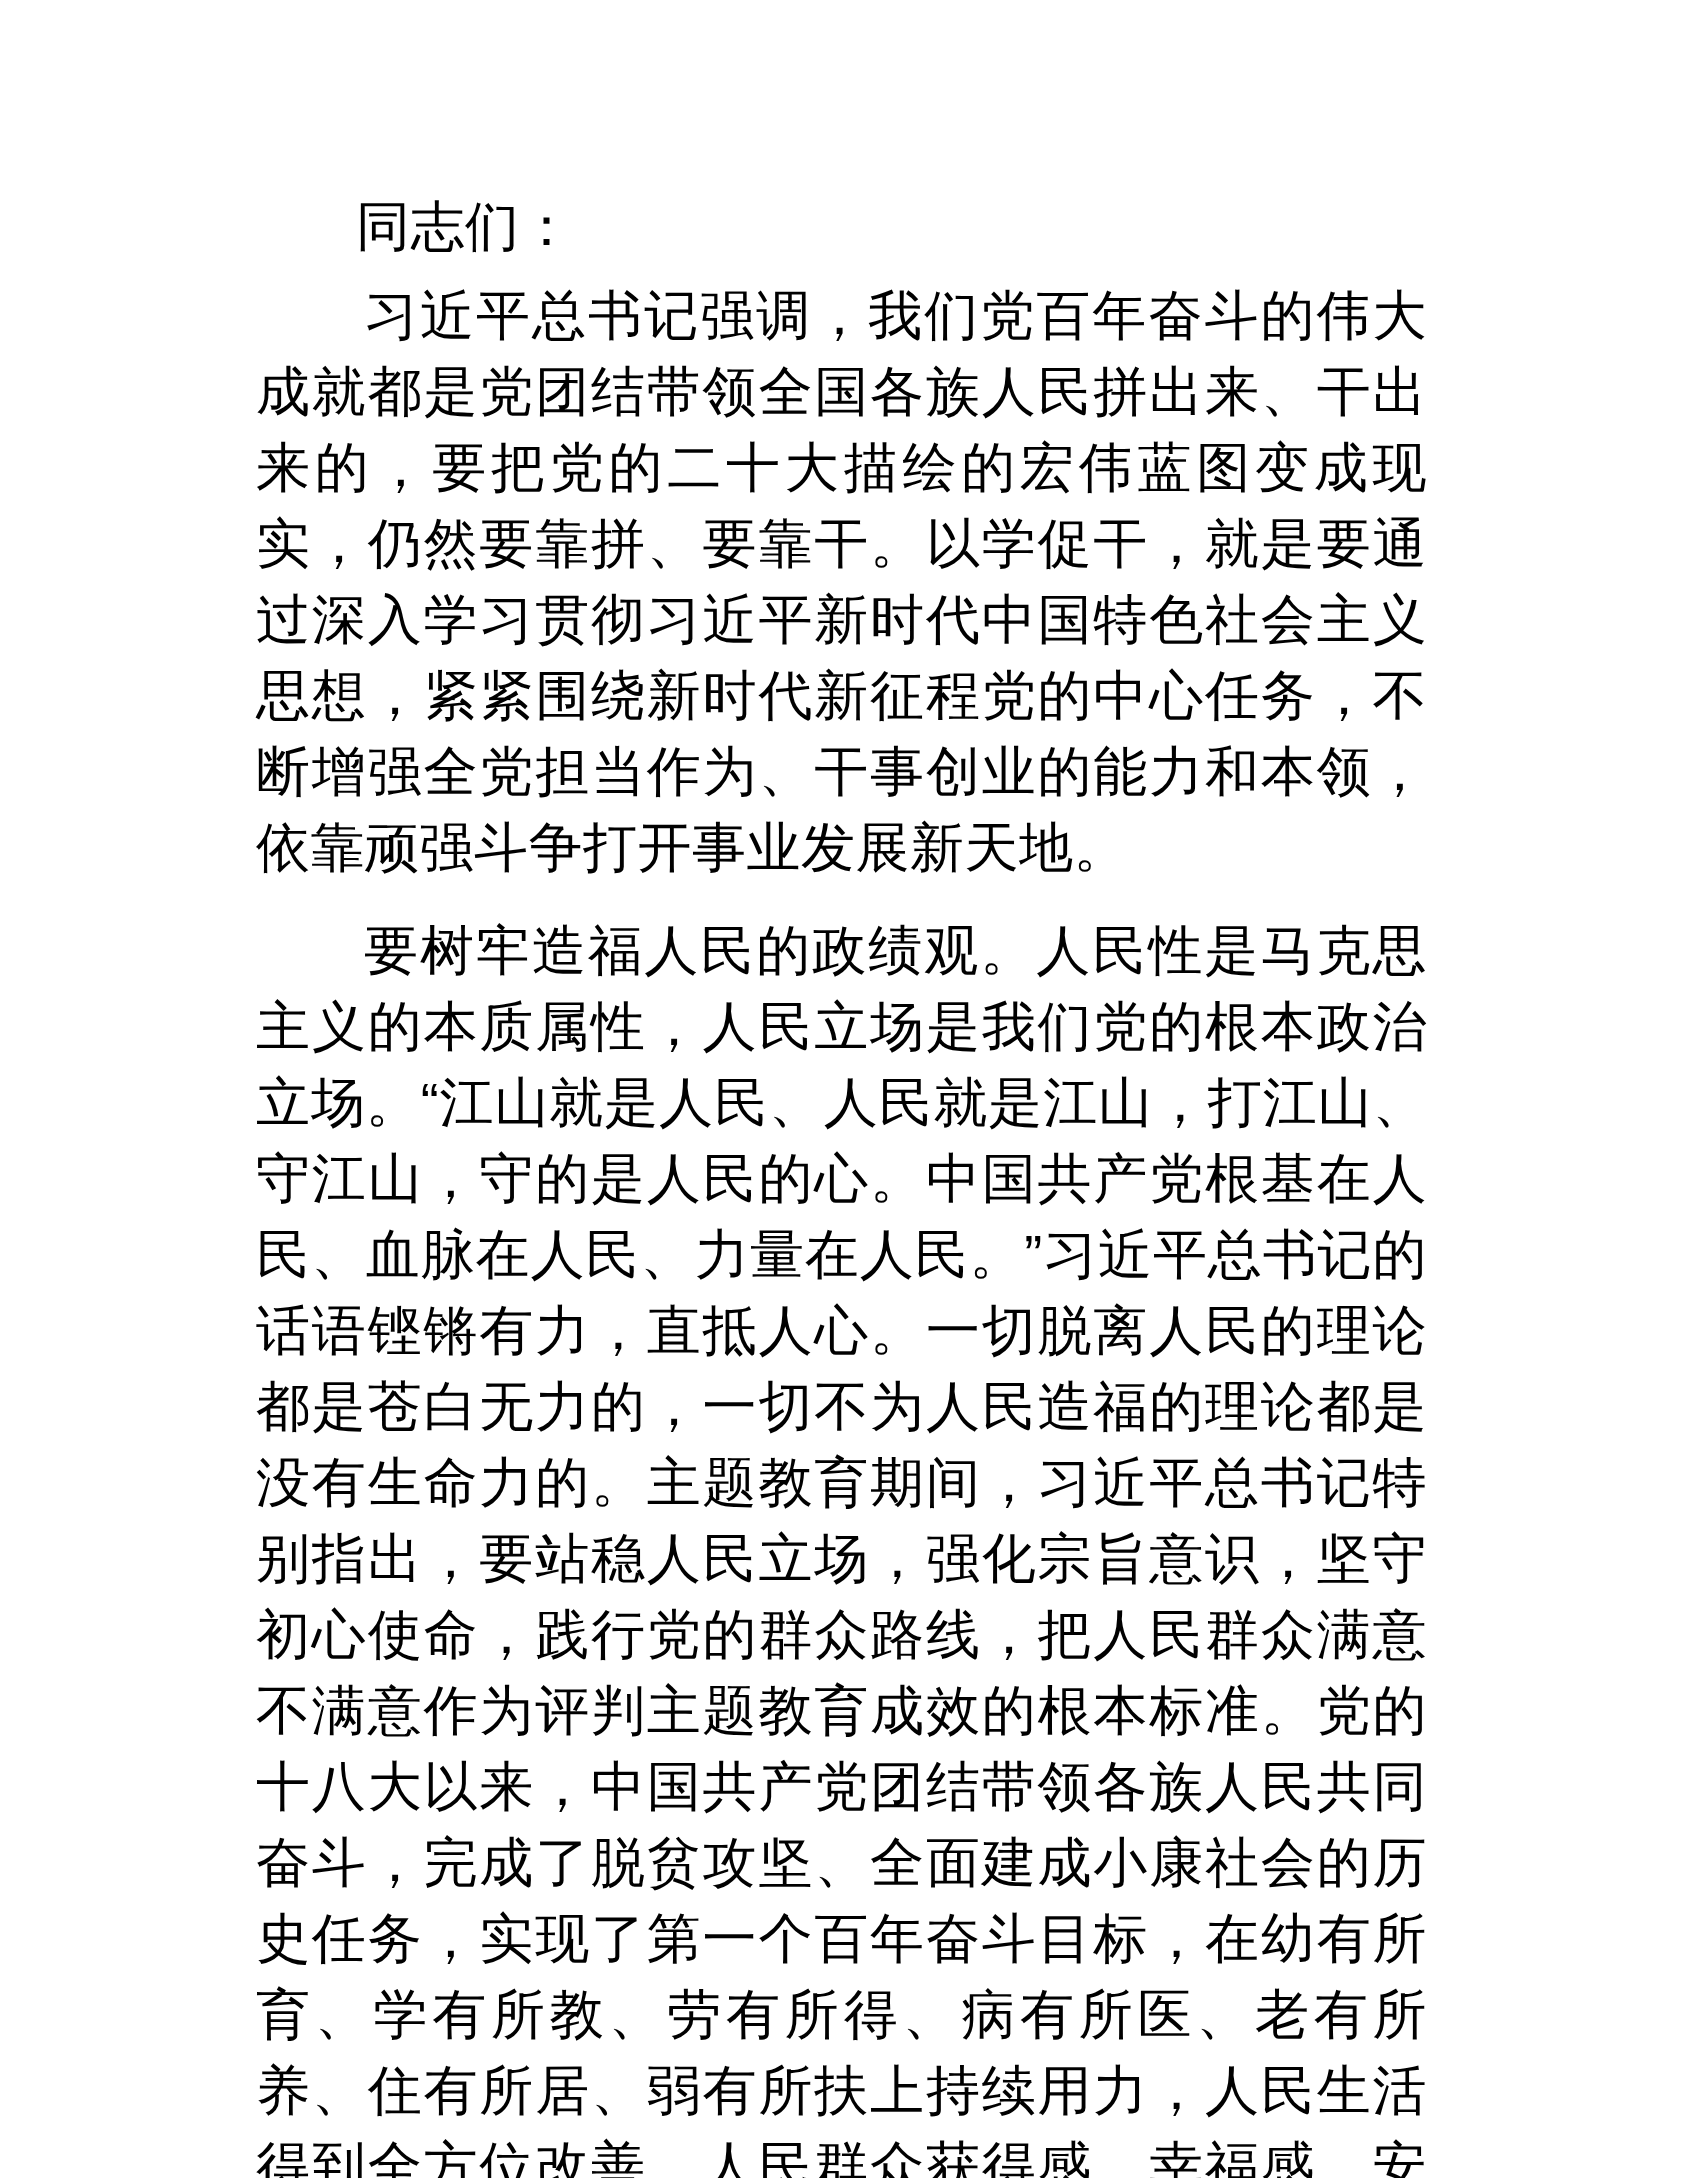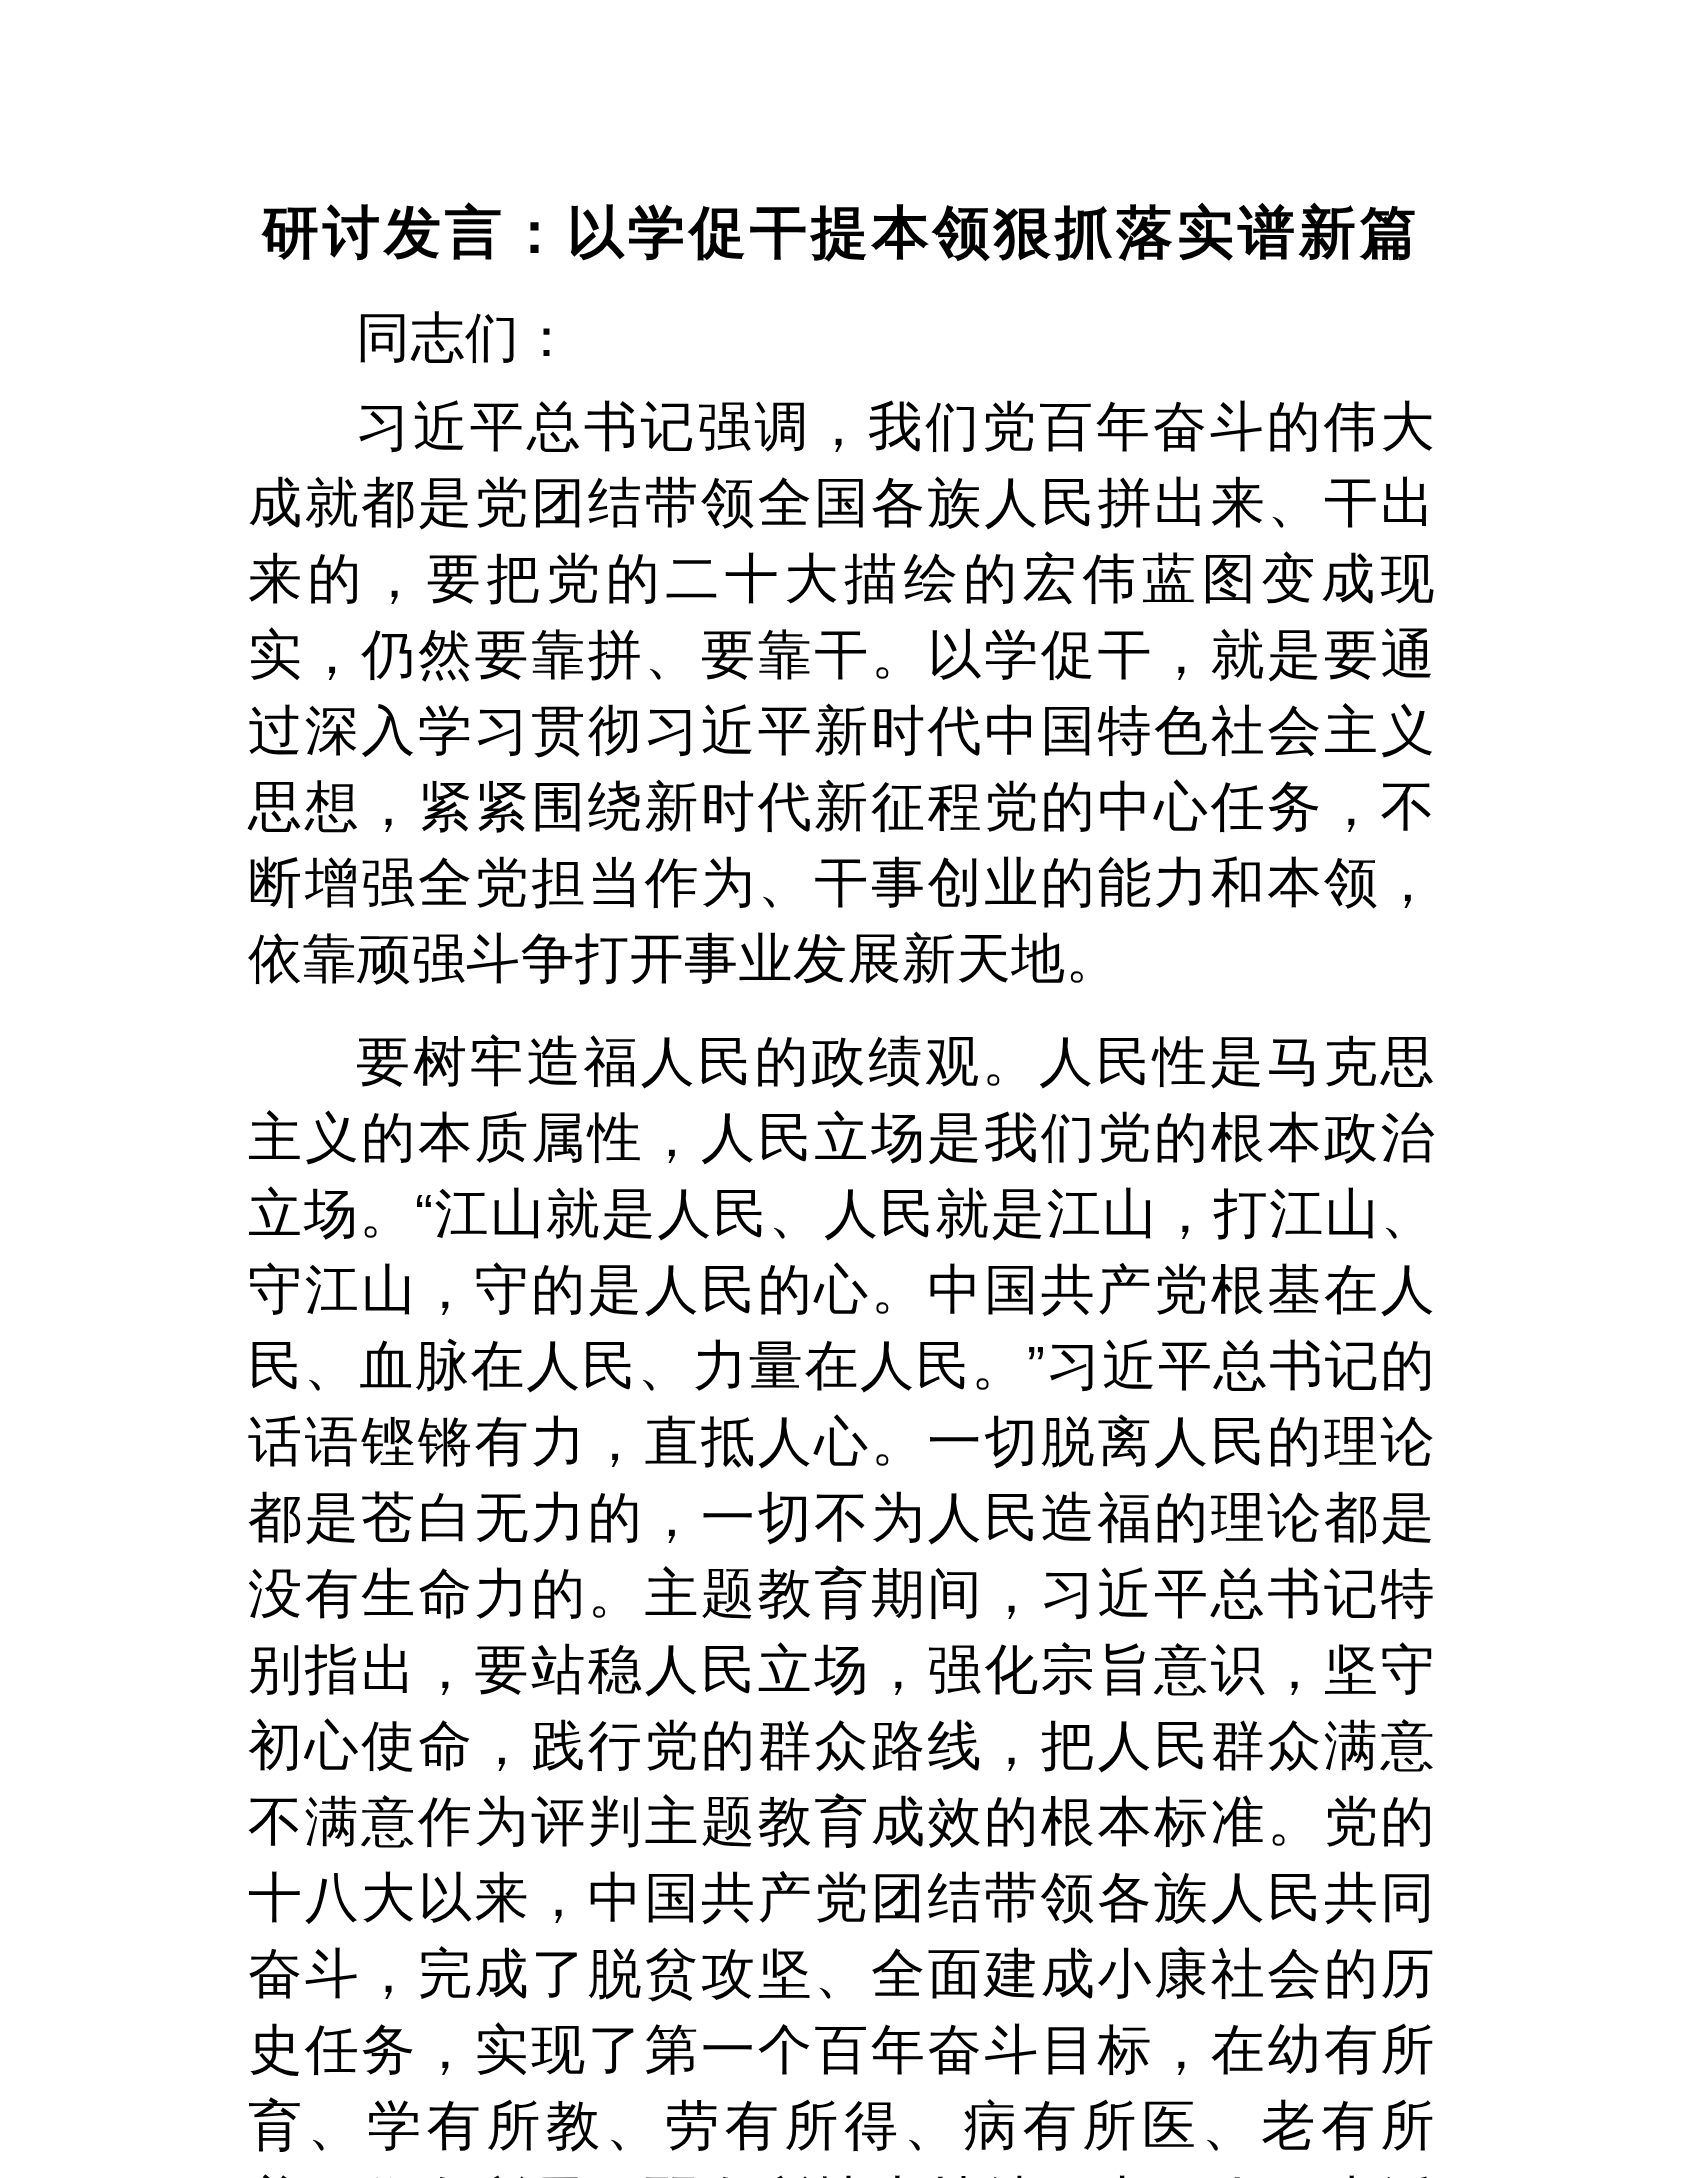--- a/index.html
+++ b/index.html
@@ -32,35 +32,34 @@
     line-height: 76px;
     text-align: justify;
     text-justify: inter-ideograph;
     letter-spacing: 0.5px;
   }
   p.salutation {
     margin: 0;
     text-indent: 2em;
   }
   p.para {
-    margin: 0;
+    margin: 8px;
     text-indent: 2em;
   }
   p.para-1 {
     margin-top: 13px;
   }
   p.para-2 {
     margin-top: 27px;
   }
 </style>
 </head>
 <body>
 
 <div class="page">
-  <h1 class="doc-title">研讨发言：以学促干提本领狠抓落实谱新篇</h1>
 
   <div class="body-text">
     <p class="salutation">同志们：</p>
 
     <p class="para para-1">习近平总书记强调，我们党百年奋斗的伟大成就都是党团结带领全国各族人民拼出来、干出来的，要把党的二十大描绘的宏伟蓝图变成现实，仍然要靠拼、要靠干。以学促干，就是要通过深入学习贯彻习近平新时代中国特色社会主义思想，紧紧围绕新时代新征程党的中心任务，不断增强全党担当作为、干事创业的能力和本领，依靠顽强斗争打开事业发展新天地。</p>
 
     <p class="para para-2">要树牢造福人民的政绩观。人民性是马克思主义的本质属性，人民立场是我们党的根本政治立场。“江山就是人民、人民就是江山，打江山、守江山，守的是人民的心。中国共产党根基在人民、血脉在人民、力量在人民。”习近平总书记的话语铿锵有力，直抵人心。一切脱离人民的理论都是苍白无力的，一切不为人民造福的理论都是没有生命力的。主题教育期间，习近平总书记特别指出，要站稳人民立场，强化宗旨意识，坚守初心使命，践行党的群众路线，把人民群众满意不满意作为评判主题教育成效的根本标准。党的十八大以来，中国共产党团结带领各族人民共同奋斗，完成了脱贫攻坚、全面建成小康社会的历史任务，实现了第一个百年奋斗目标，在幼有所育、学有所教、劳有所得、病有所医、老有所养、住有所居、弱有所扶上持续用力，人民生活得到全方位改善。人民群众获得感、幸福感、安全感更加充实、更有保障、更可持续，</p>
   </div>
 </div>
 

